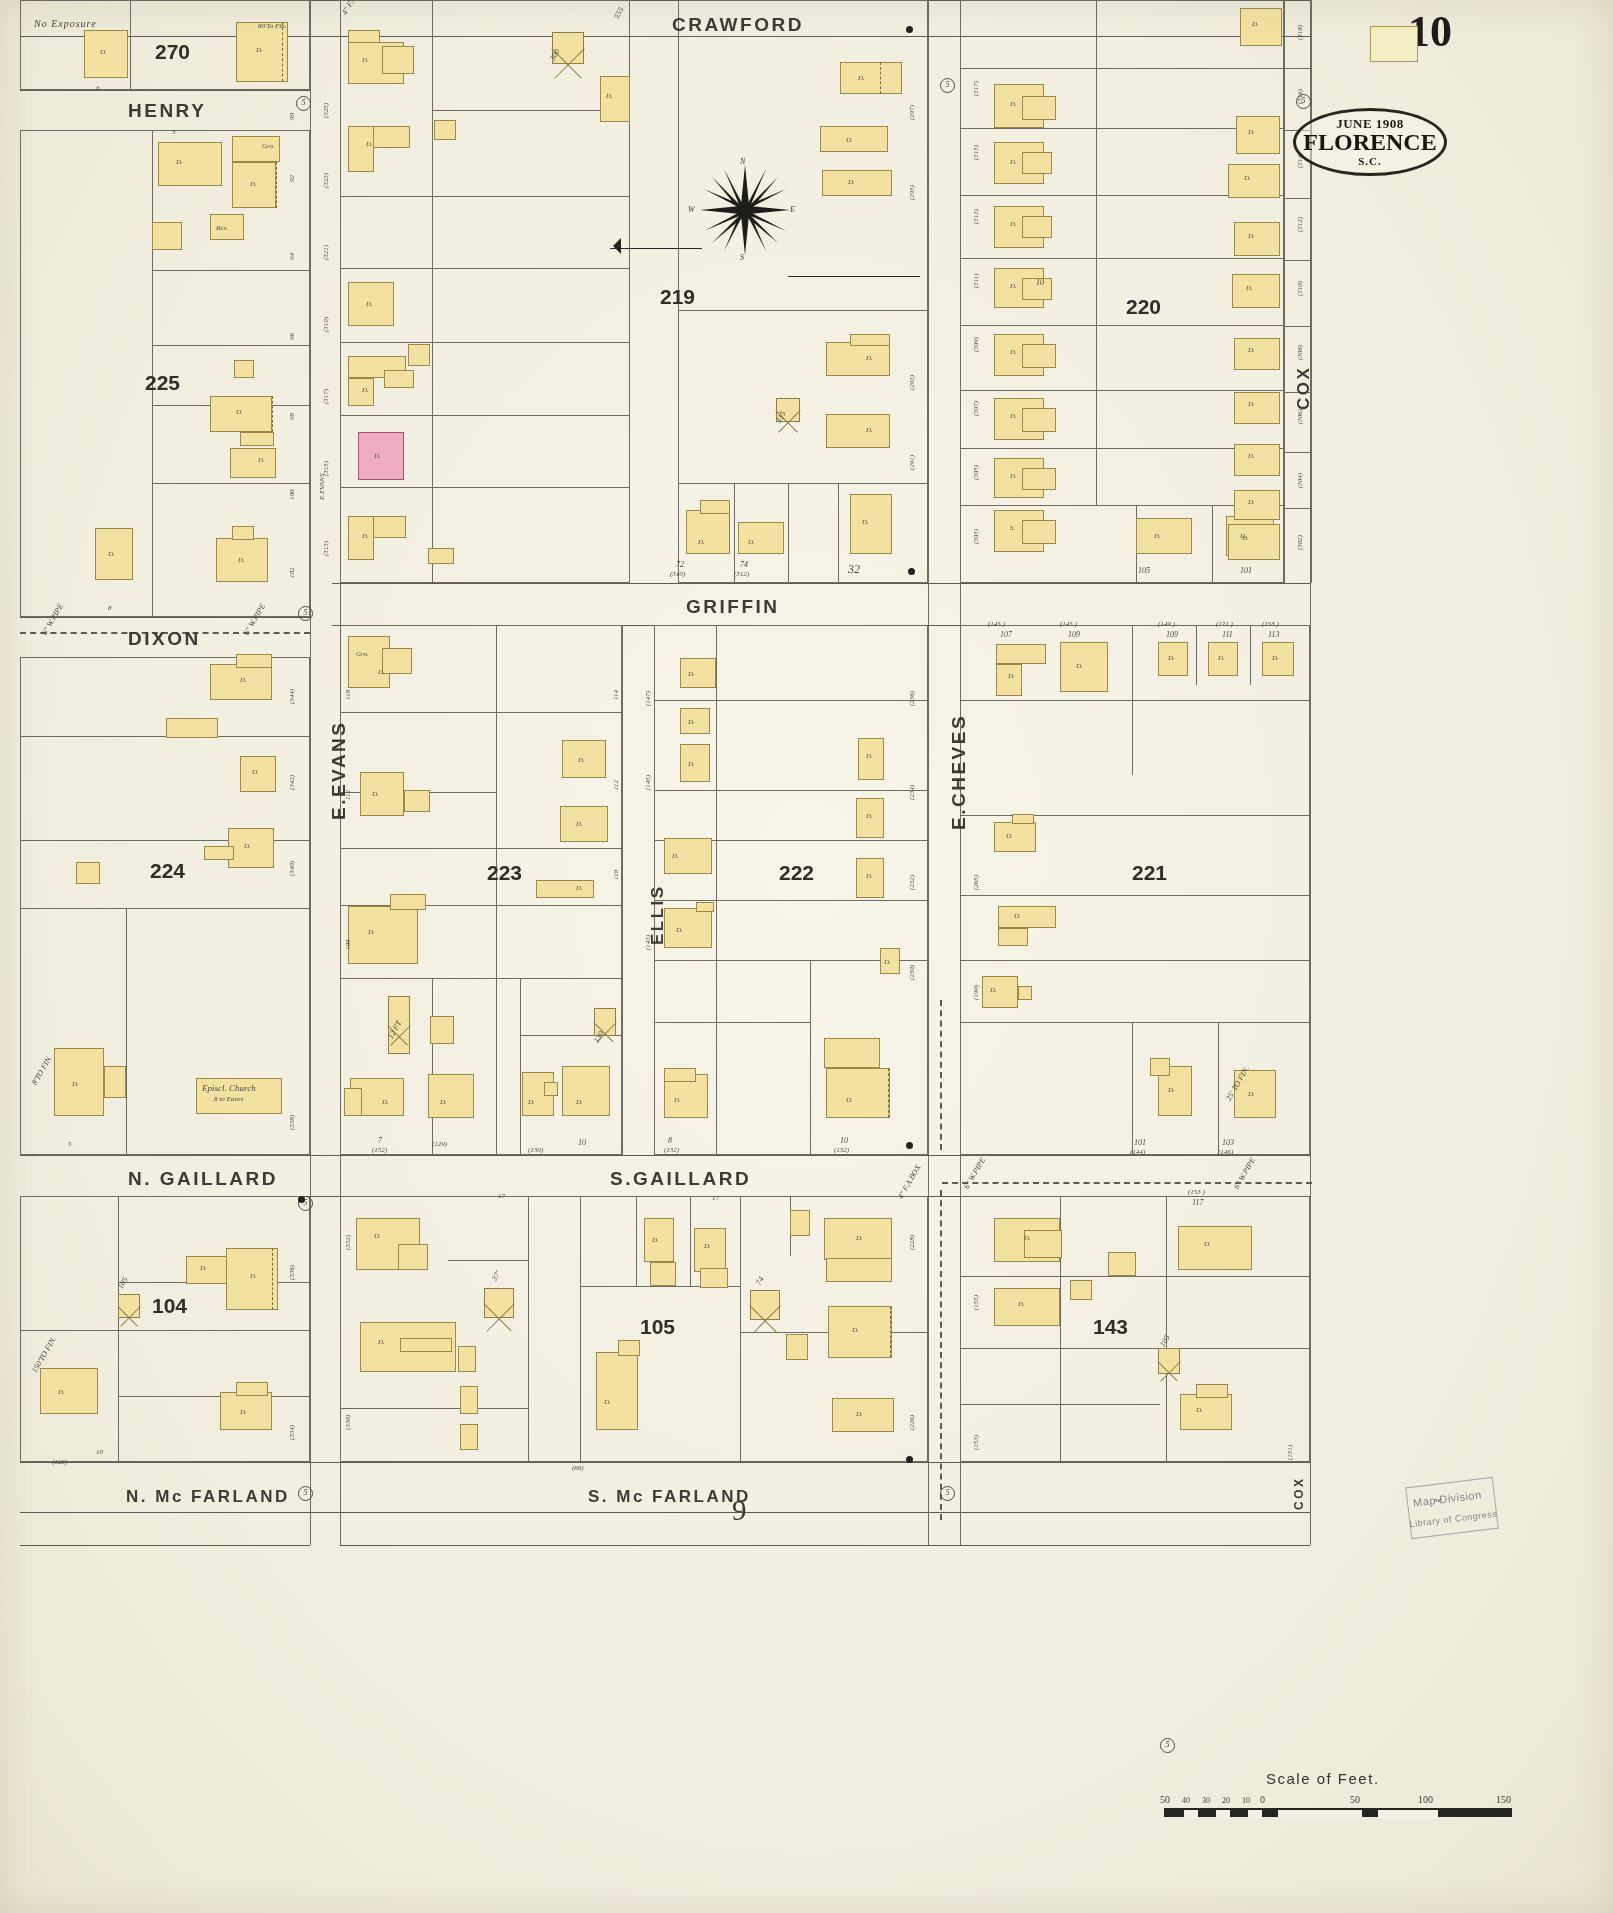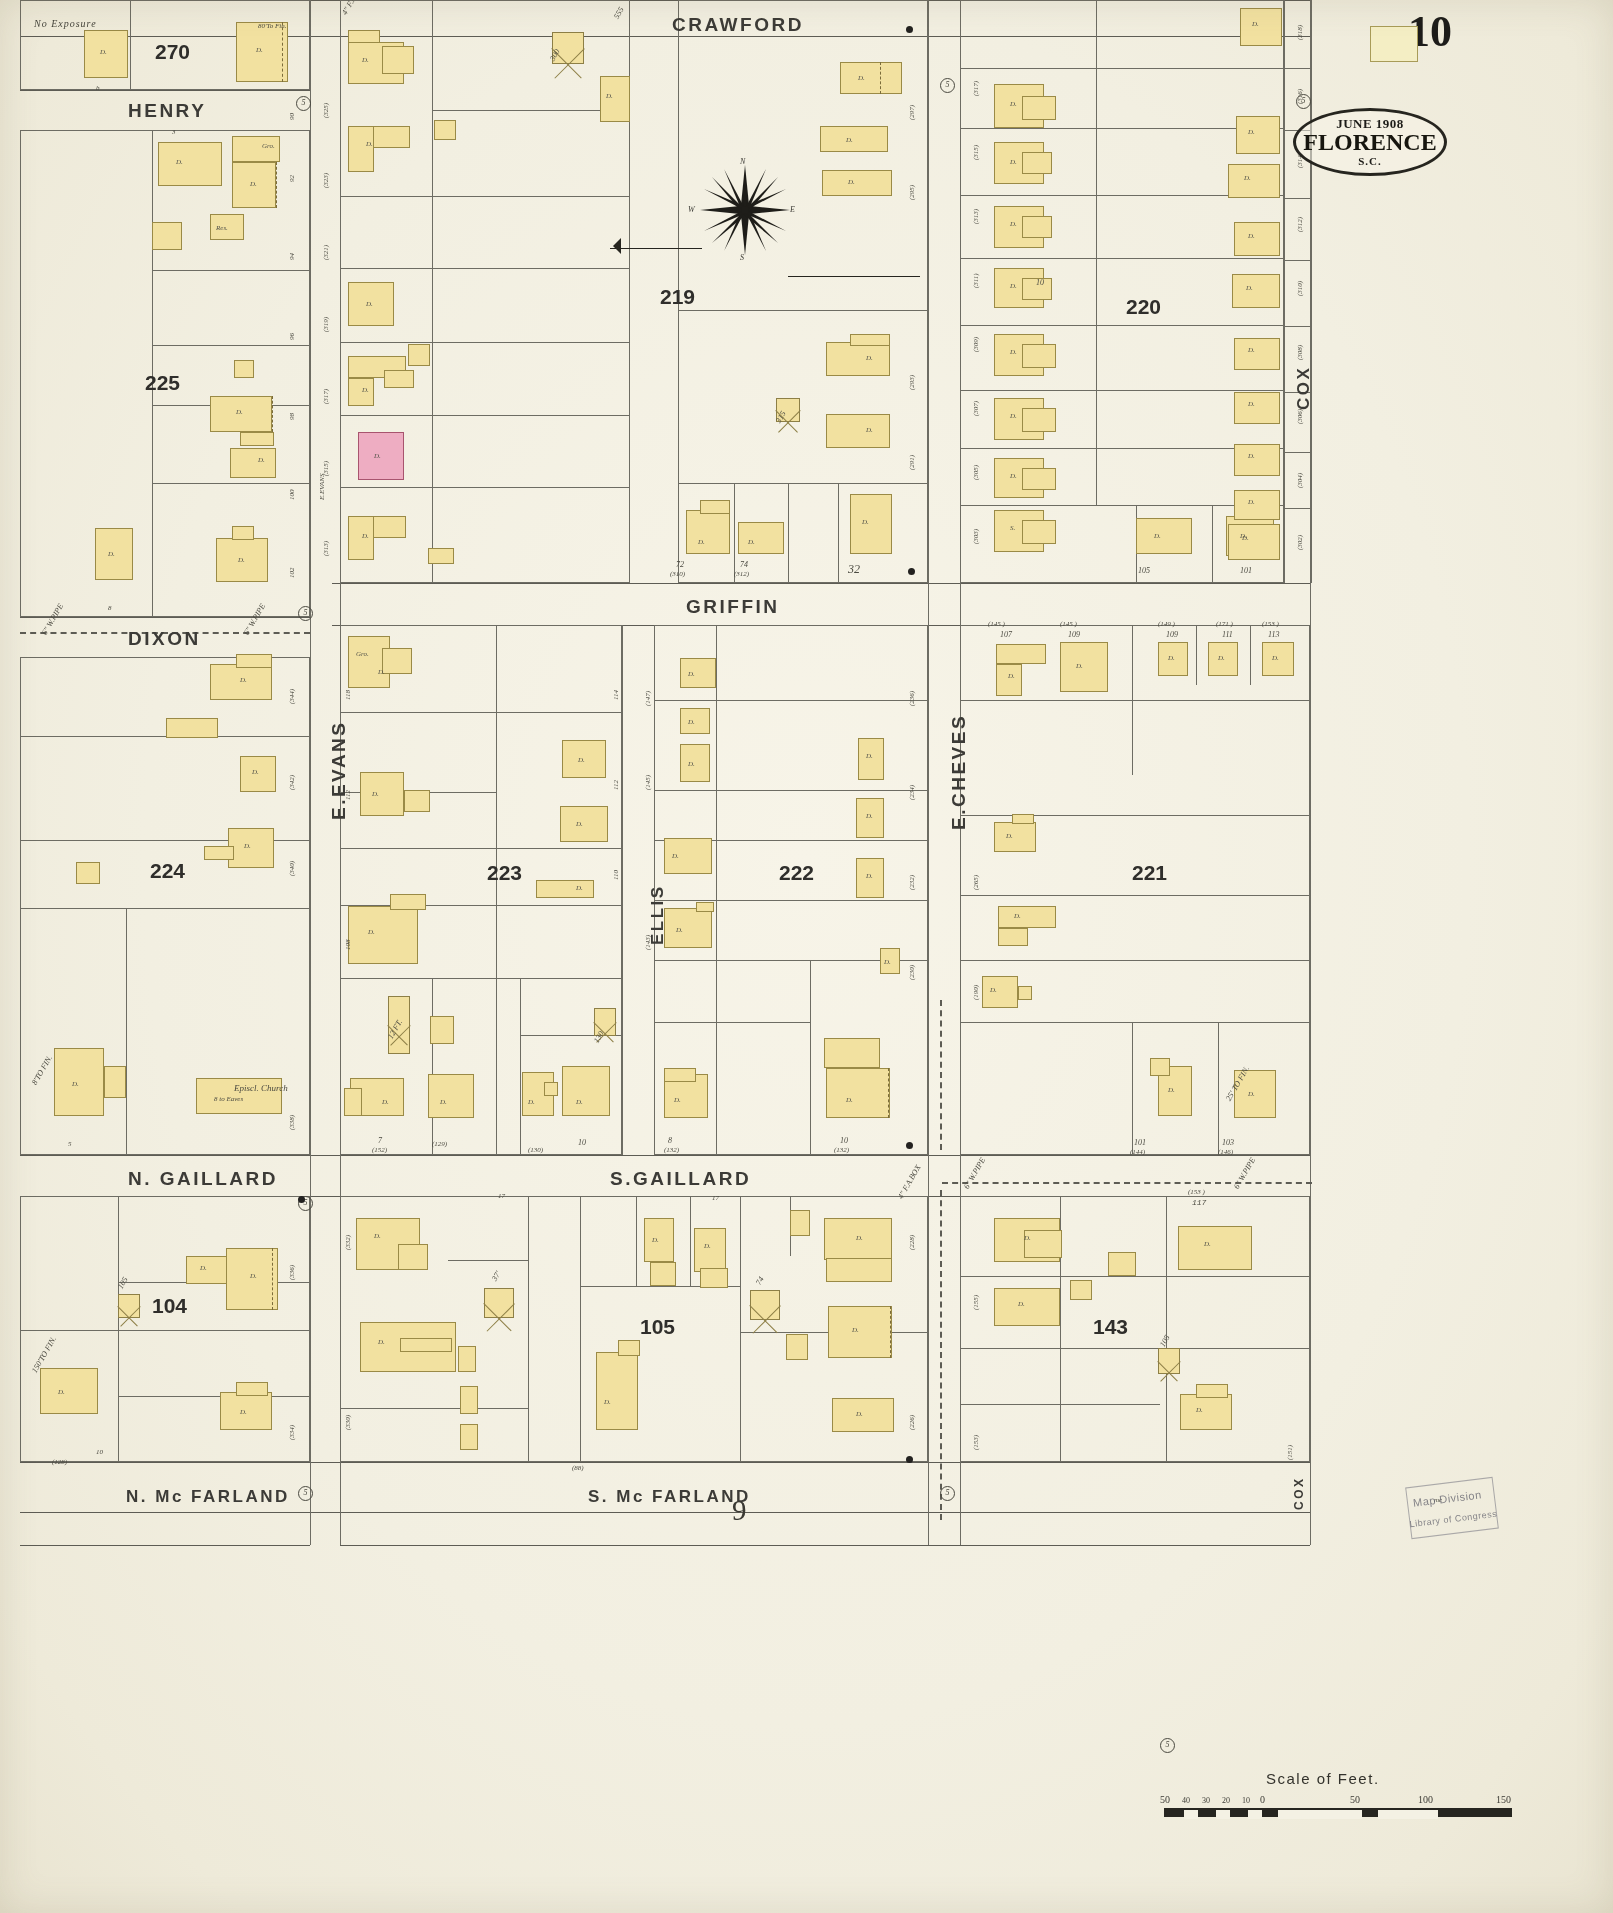--- a/index.html
+++ b/index.html
@@ -472,21 +472,21 @@
   <div class="blk-num" style="left:1132px;top:861px;">221</div>
   <div class="blk-num" style="left:152px;top:1294px;">104</div>
   <div class="blk-num" style="left:640px;top:1315px;">105</div>
   <div class="blk-num" style="left:1093px;top:1315px;">143</div>
 
   <div class="sheet-num" style="left:1408px;top:6px;">10</div>
   <div class="ref-num" style="left:732px;top:1494px;">9</div>
 
   <div class="note" style="left:34px;top:18px;">No Exposure</div>
 
-  <div class="tiny" style="left:202px;top:1083px;font-size:9px;margin-left:32px;">Episcl. Church</div>
+  <div class="tiny" style="left:202px;top:1083px;font-size:9px;">Episcl. Church</div>
   <div class="tiny" style="left:214px;top:1095px;font-size:7px;">8 to Eaves</div>
 
   <div class="bl" style="left:100px;top:48px;">D.</div>
   <div class="bl" style="left:256px;top:46px;">D.</div>
   <div class="bl" style="left:176px;top:158px;">D.</div>
   <div class="bl" style="left:262px;top:142px;">Gro.</div>
   <div class="bl" style="left:250px;top:180px;">D.</div>
   <div class="bl" style="left:216px;top:224px;">Res.</div>
   <div class="bl" style="left:236px;top:408px;">D.</div>
   <div class="bl" style="left:258px;top:456px;">D.</div>
@@ -626,21 +626,21 @@
   <div class="tiny" style="left:1068px;top:630px;font-size:8px;">109</div>
   <div class="tiny" style="left:1158px;top:620px;font-size:7px;">(149 )</div>
   <div class="tiny" style="left:1166px;top:630px;font-size:8px;">109</div>
   <div class="tiny" style="left:1216px;top:620px;font-size:7px;">(171 )</div>
   <div class="tiny" style="left:1222px;top:630px;font-size:8px;">111</div>
   <div class="tiny" style="left:1262px;top:620px;font-size:7px;">(153 )</div>
   <div class="tiny" style="left:1268px;top:630px;font-size:8px;">113</div>
   <div class="tiny" style="left:1138px;top:566px;font-size:8px;">105</div>
   <div class="tiny" style="left:1240px;top:566px;font-size:8px;">101</div>
   <div class="tiny" style="left:1188px;top:1188px;font-size:7px;">(153 )</div>
-  <div class="tiny" style="left:1192px;top:1198px;font-size:8px;font-family:Liberation Mono, monospace;">117</div>
+  <div class="tiny" style="left:1192px;top:1198px;font-size:8px;">117</div>
 
   <div class="tiny rot90" style="left:1296px;top:40px;font-size:7px;">(318)</div>
   <div class="tiny rot90" style="left:1296px;top:104px;font-size:7px;">(316)</div>
   <div class="tiny rot90" style="left:1296px;top:168px;font-size:7px;">(314)</div>
   <div class="tiny rot90" style="left:1296px;top:232px;font-size:7px;">(312)</div>
   <div class="tiny rot90" style="left:1296px;top:296px;font-size:7px;">(310)</div>
   <div class="tiny rot90" style="left:1296px;top:360px;font-size:7px;">(308)</div>
   <div class="tiny rot90" style="left:1296px;top:424px;font-size:7px;">(306)</div>
   <div class="tiny rot90" style="left:1296px;top:488px;font-size:7px;">(304)</div>
   <div class="tiny rot90" style="left:1296px;top:550px;font-size:7px;">(302)</div>

